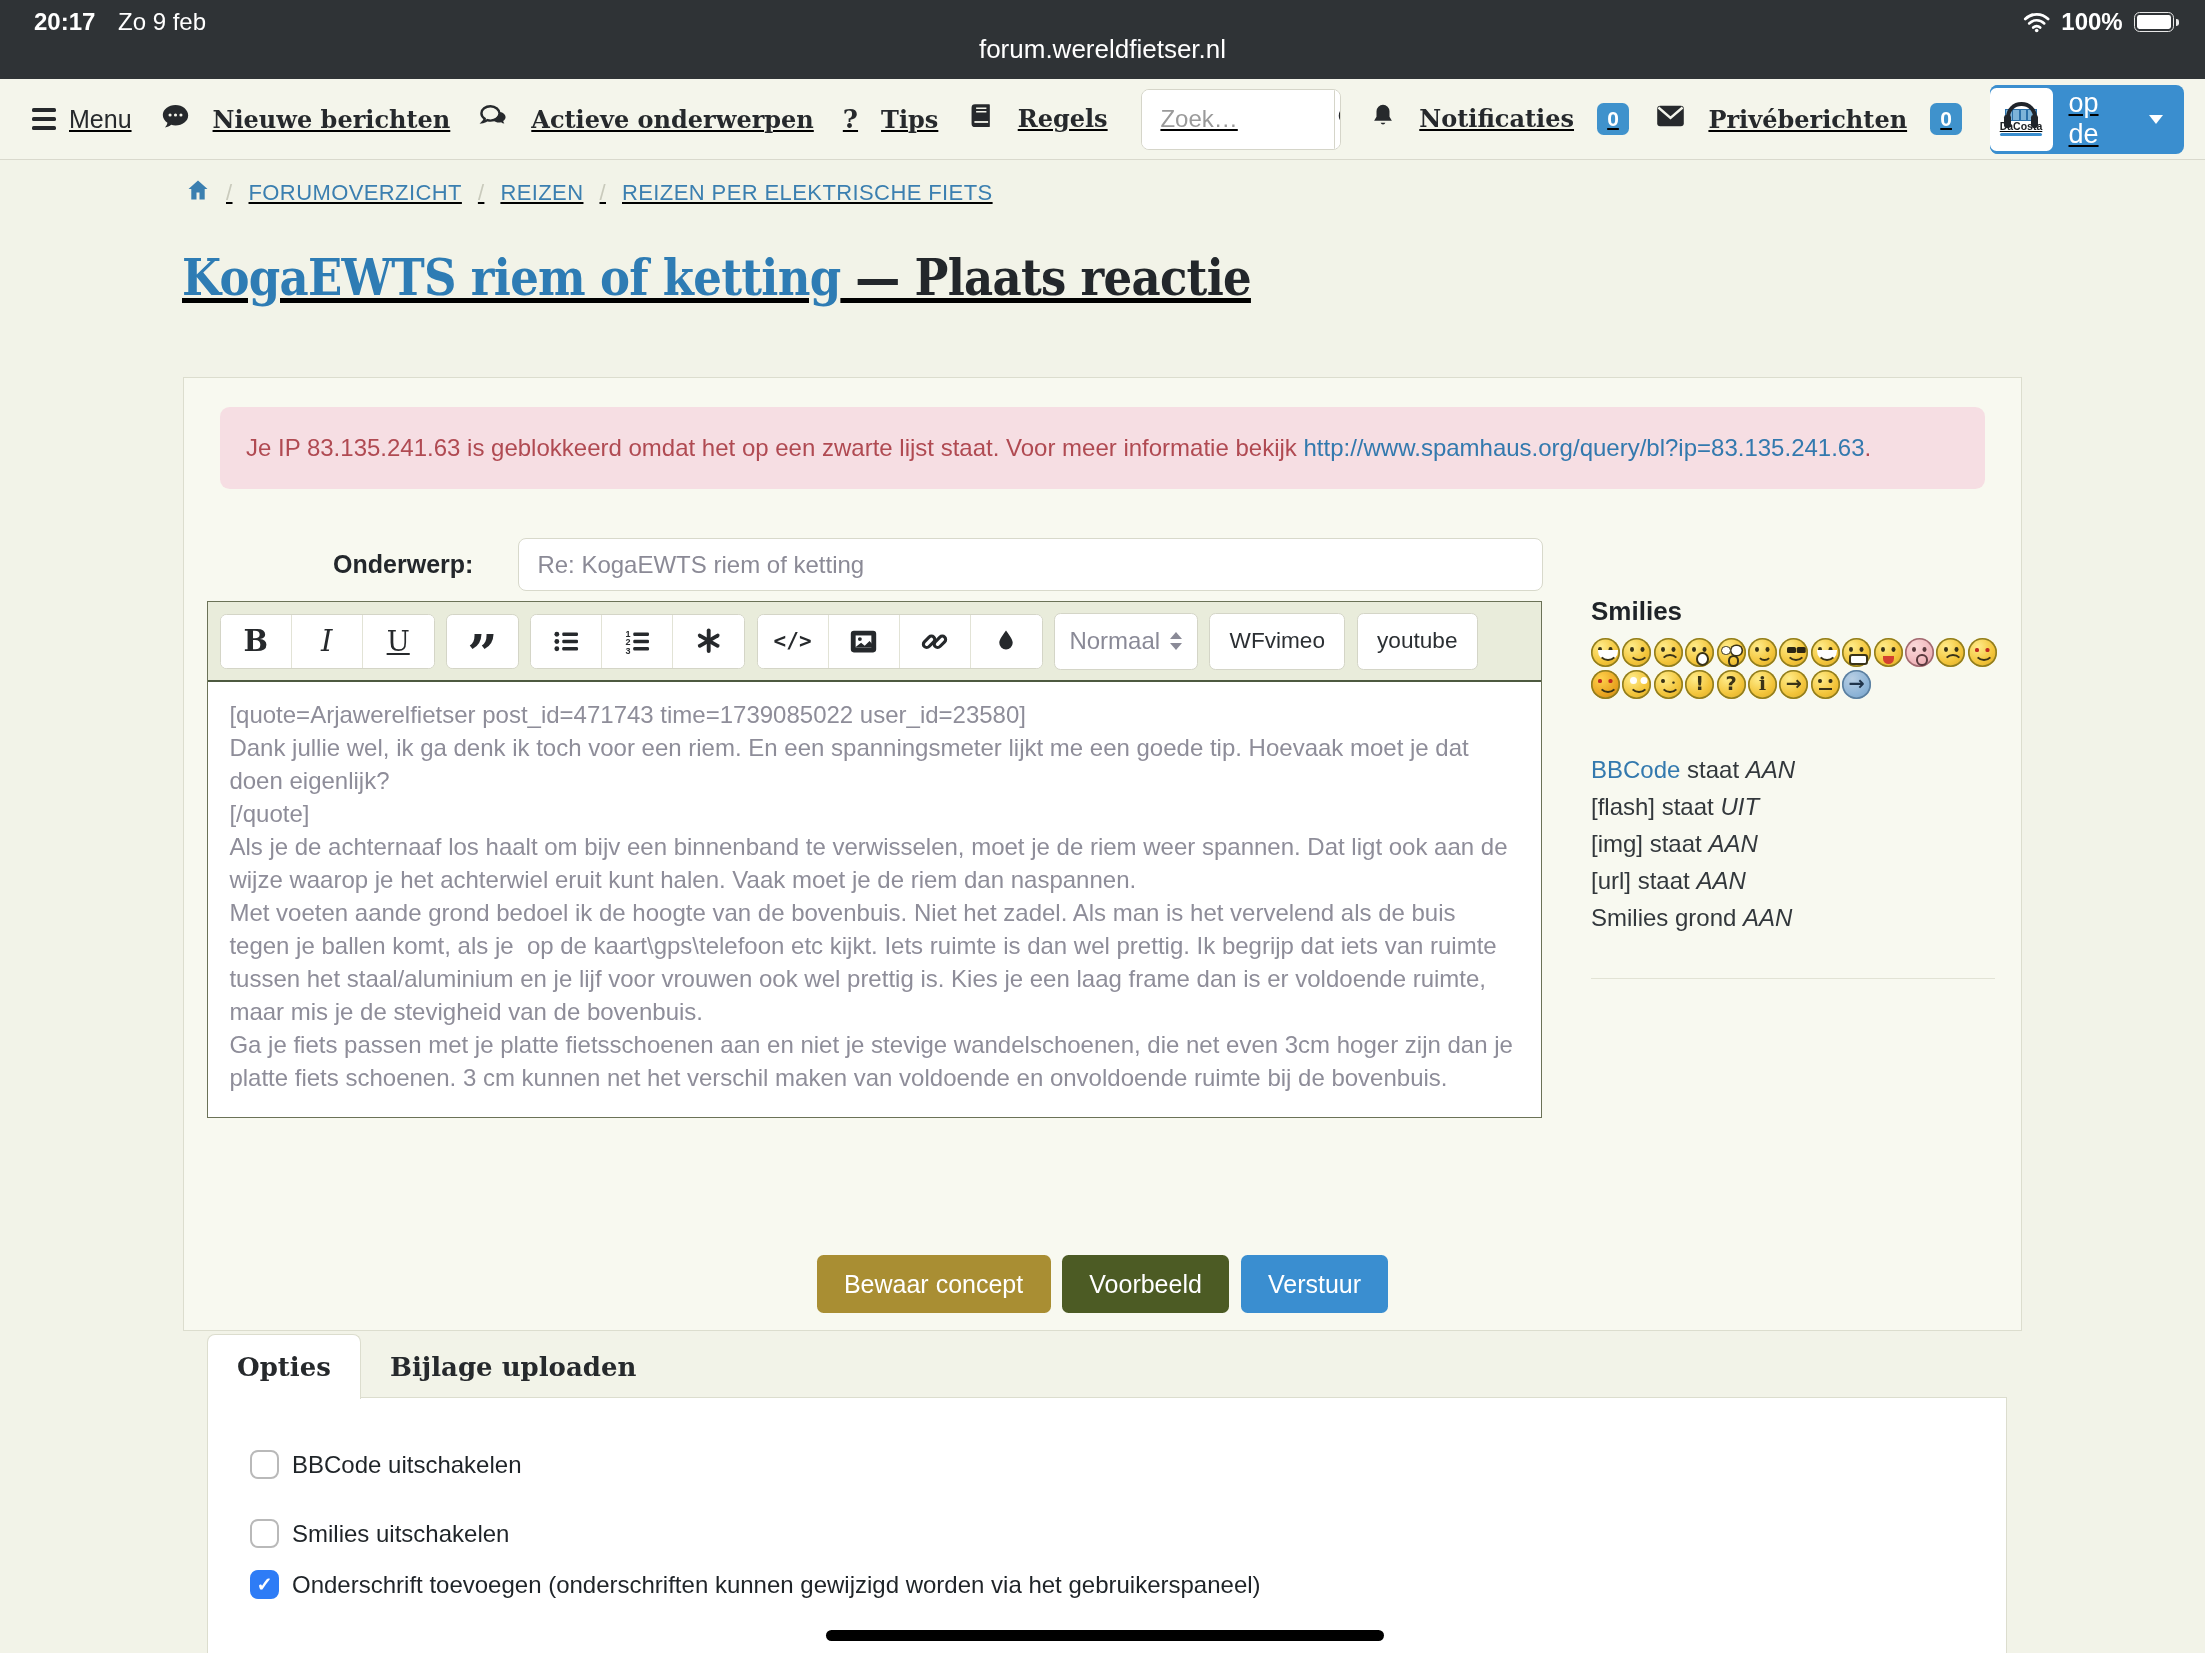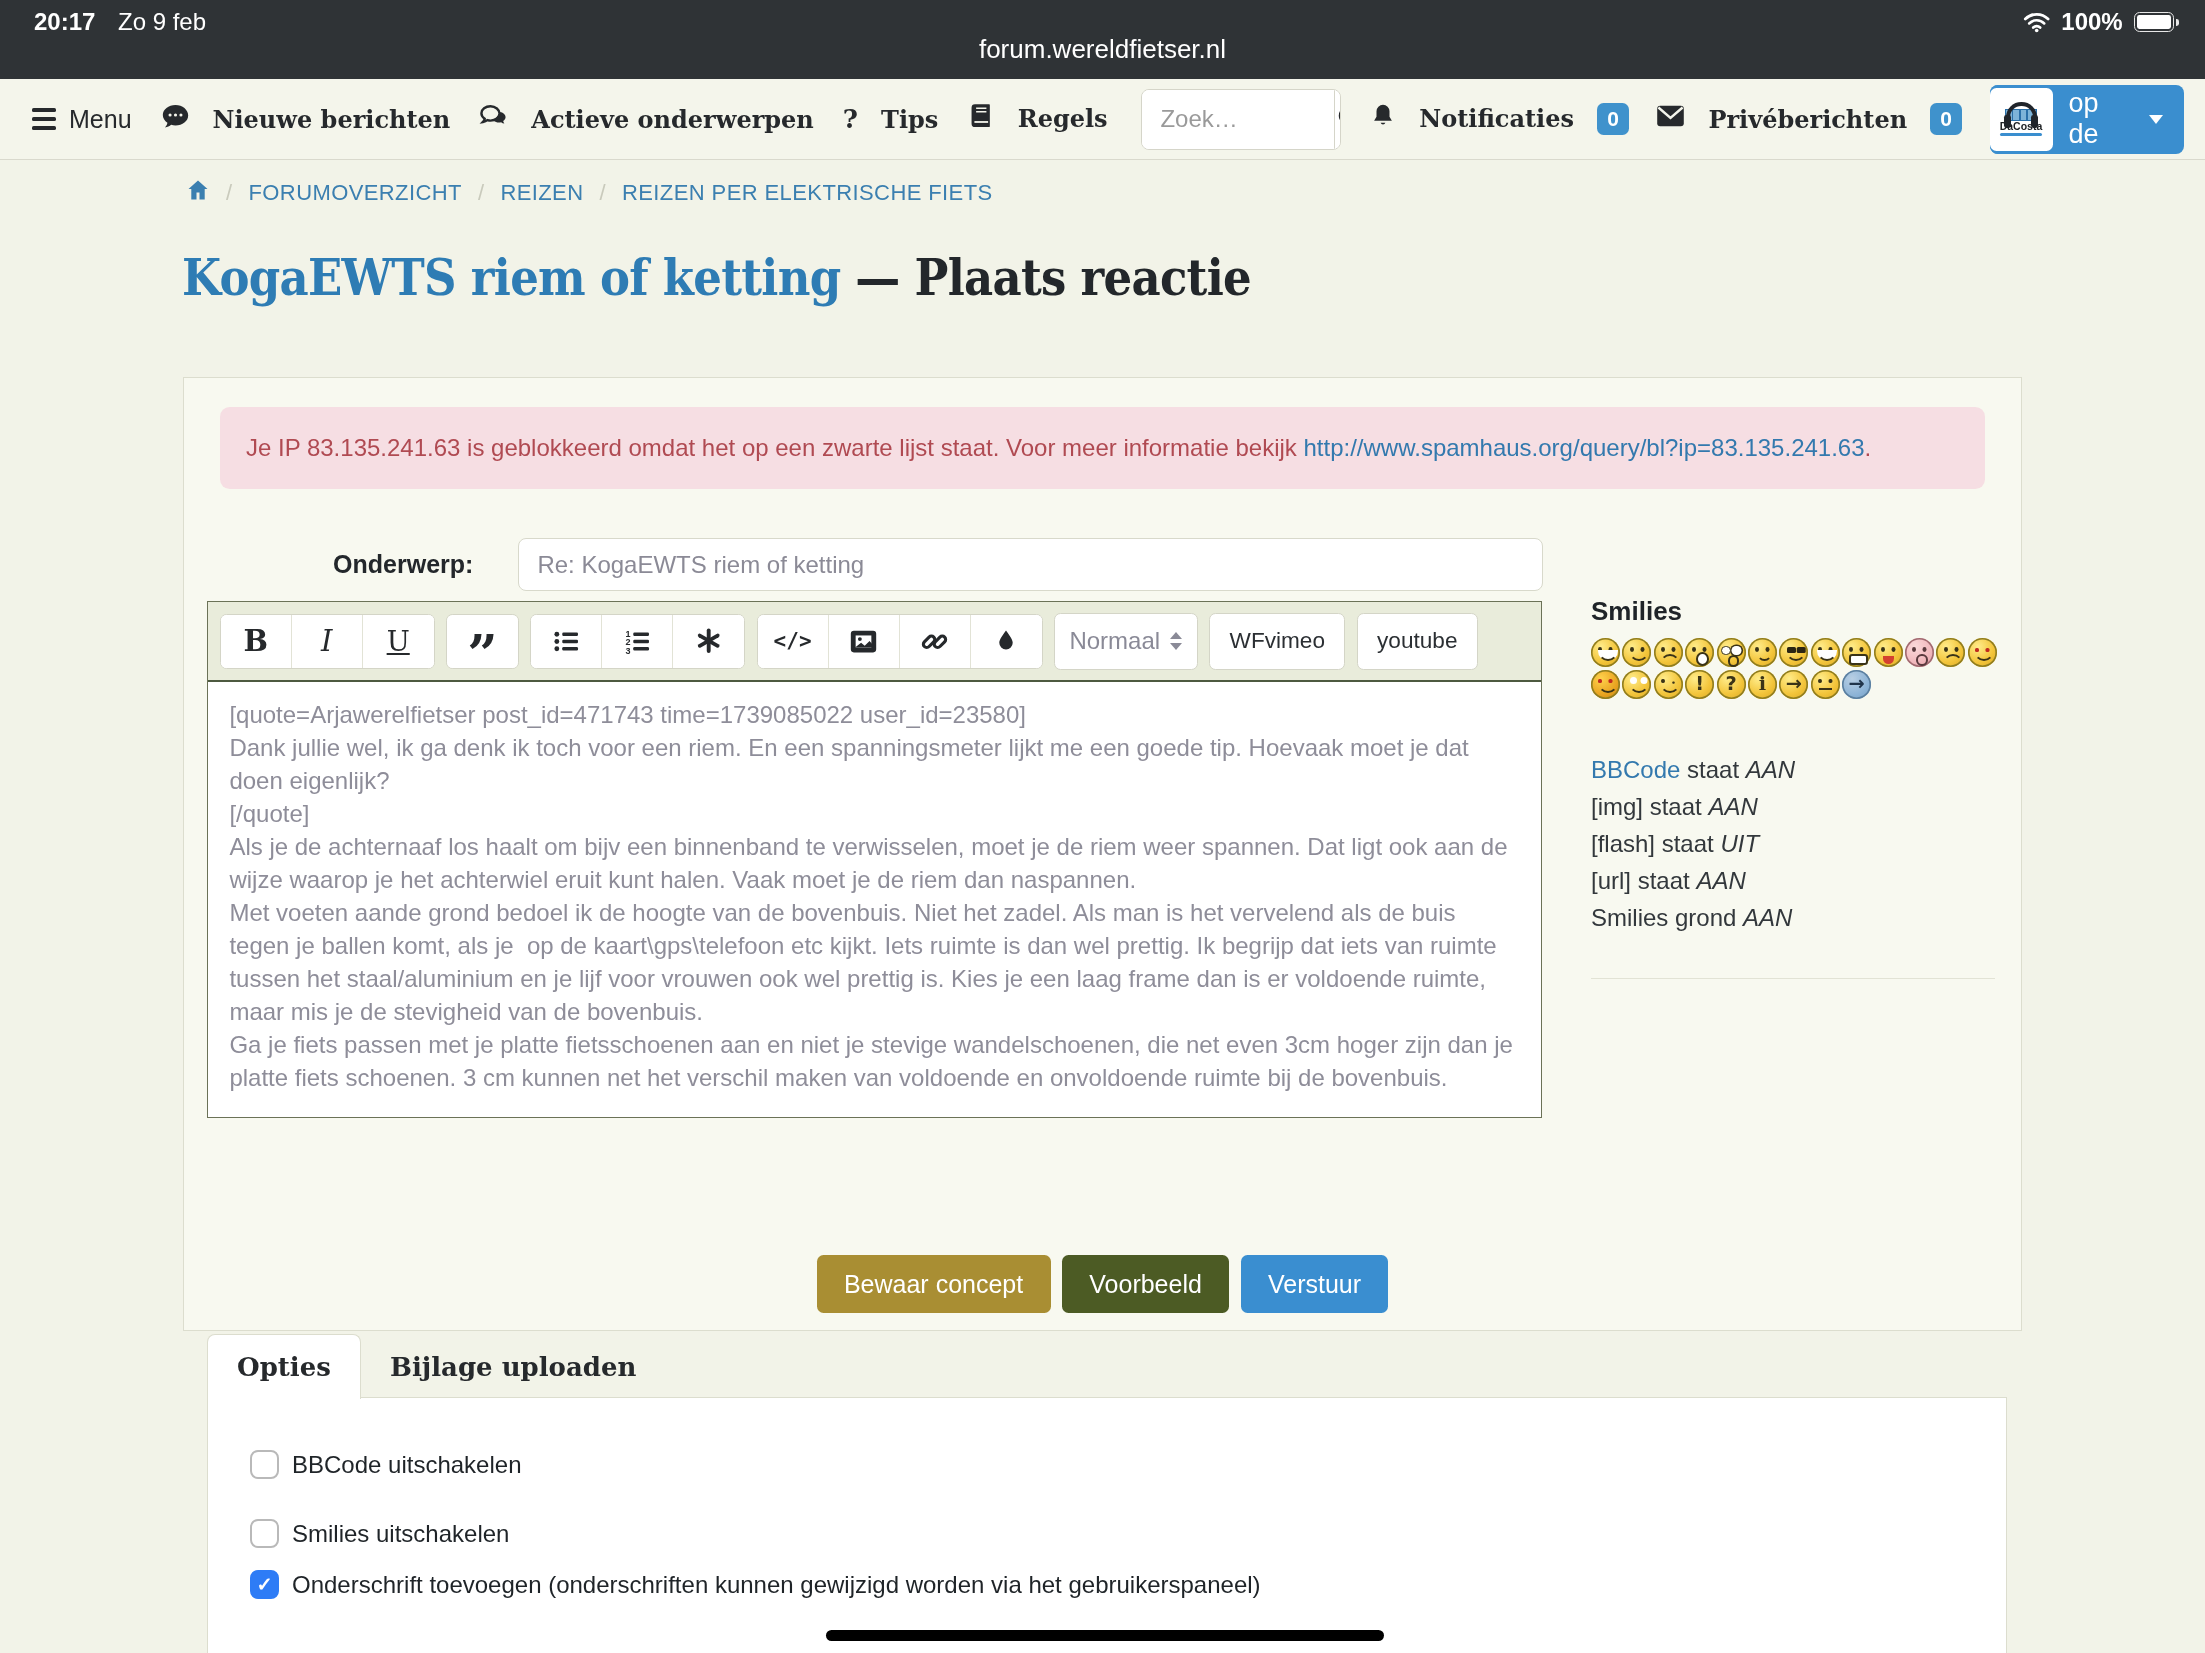--- a/index.html
+++ b/index.html
@@ -1,18 +1,18 @@
 <!DOCTYPE html>
 <html style="font-size:13px"><head>
 <meta charset="utf-8">
 <style>
   * { margin:0; padding:0; box-sizing:border-box; }
   html,body { width:2205px; height:1653px; overflow:hidden; }
   body { font-family:"Liberation Sans", sans-serif; background:#f2f3e8; }
-  .screen { position:relative; width:2205px; height:1653px; overflow:hidden; background:#f2f3e8; }
+  .screen { position:relative; width:2205px; height:1653px; overflow:hidden; background:#f2f3e8;text-decoration:underline; }
 
   
   .statusbar { position:relative; height:79px; background:#2f3336; color:#fff; }
   .sb-left { position:absolute; left:34px; top:8px; font-size:24px; display:flex; gap:22.6px; align-items:center; }
   .sb-time { font-weight:700; }
   .sb-right { position:absolute; right:31px; top:8px; display:flex; gap:11.3px; align-items:center; font-size:24px; font-weight:600; }
   .sb-url { position:absolute; left:0; right:0; top:34px; text-align:center; font-size:26px; color:#fff; font-weight:400; }
   .battery { position:relative; width:40px; height:19.4px; border:1.6px solid #e8e8e8; border-radius:5.7px; padding:1.6px; }
   .battery i { display:block; width:100%; height:100%; background:#fff; border-radius:2.4px; }
   .battery::after { content:""; position:absolute; right:-5.7px; top:5.7px; width:3.2px; height:7.3px; background:#e8e8e8; border-radius:0 2.4px 2.4px 0; }
@@ -412,22 +412,22 @@
         <span class="sm sm-sym sm-excl" title=":!:"></span>
         <span class="sm sm-sym sm-quest" title=":?:"></span>
         <span class="sm sm-sym sm-idea" title=":idea:"></span>
         <span class="sm sm-sym sm-arrow" title=":arrow:"></span>
         <span class="sm sm-straight" title=":|"></span>
         <span class="sm sm-sym sm-barrow" title=":arrow-blue:"></span>
       </div>
 
       <div class="bb-status">
         <div class="bb-line"><a>BBCode</a><span> staat </span><span class="bb-state">AAN</span></div>
+        <div class="bb-line"><span>[flash]</span><span> staat </span><span class="bb-state">UIT</span></div>
         <div class="bb-line"><span>[img]</span><span> staat </span><span class="bb-state">AAN</span></div>
-        <div class="bb-line"><span>[flash]</span><span> staat </span><span class="bb-state">UIT</span></div>
         <div class="bb-line"><span>[url]</span><span> staat </span><span class="bb-state">AAN</span></div>
         <div class="bb-line"><span>Smilies</span><span> grond </span><span class="bb-state">AAN</span></div>
       </div>
       <hr class="side-hr">
     </div>
 
     <div class="actions">
       <button class="btn btn-save">Bewaar concept</button>
       <button class="btn btn-preview">Voorbeeld</button>
       <button class="btn btn-submit">Verstuur</button>

